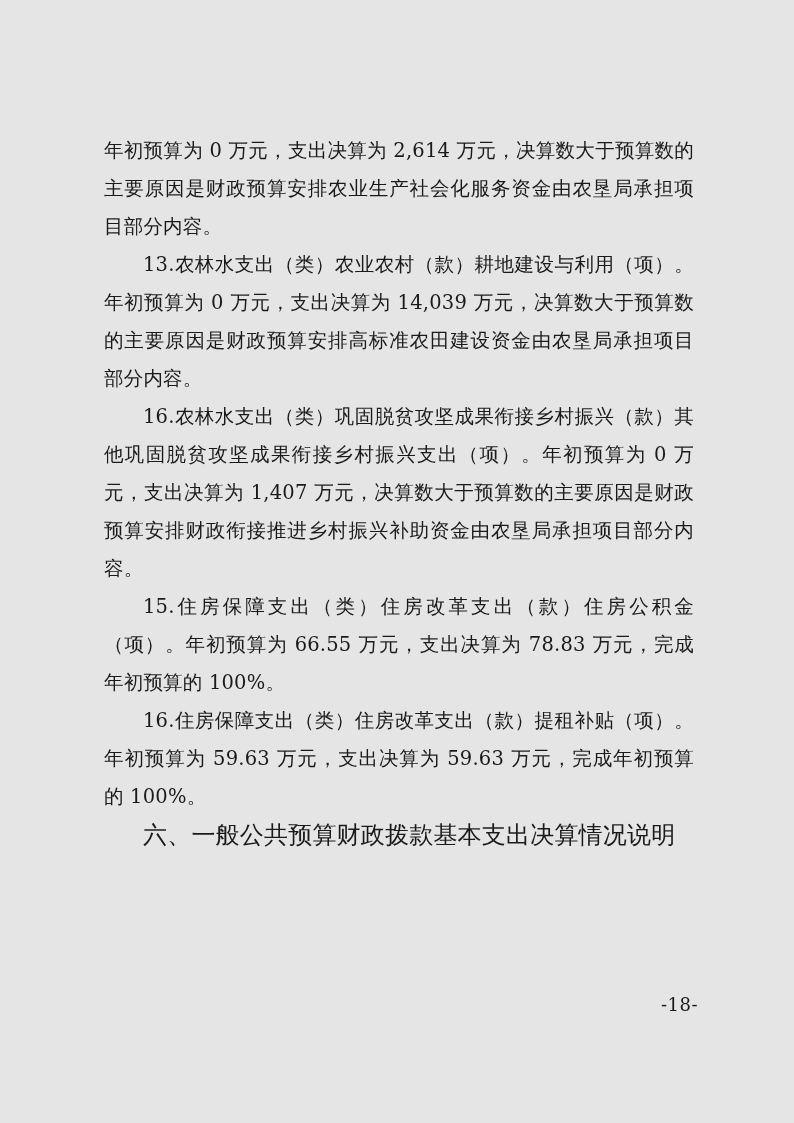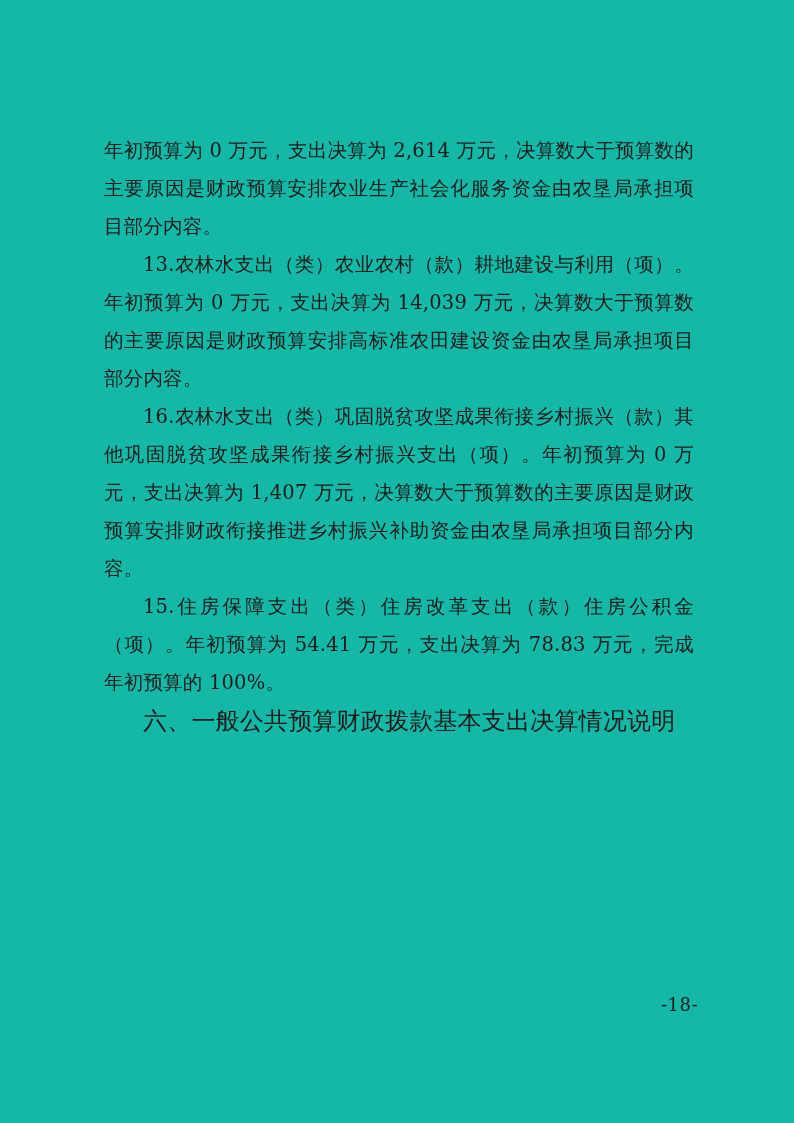--- a/index.html
+++ b/index.html
@@ -4,21 +4,21 @@
 <style>
   html, body {
     margin: 0;
     padding: 0;
     background: #ffffff;
   }
   .page {
     position: relative;
     width: 794px;
     height: 1123px;
-    background: #14b8a6;
+    background: #e5e5e5;
     margin: 0 auto;
     overflow: hidden;
     font-family: "DejaVu Serif", "Liberation Serif", serif;
     color: #1a1a1a;
   }
   .content {
     position: absolute;
     left: 104px;
     top: 132px;
     width: 590px;
@@ -69,23 +69,26 @@
 
     <p class="indent">
       <span class="bold">13.农林水支出（类）农业农村（款）耕地建设与利用（项）。</span><span>年初预算为 0 万元，支出决算为 14,039 万元，决算数大于预算数的主要原因是财政预算安排高标准农田建设资金由农垦局承担项目部分内容。</span>
     </p>
 
     <p class="indent">
       <span class="bold">16.农林水支出（类）巩固脱贫攻坚成果衔接乡村振兴（款）其他巩固脱贫攻坚成果衔接乡村振兴支出（项）。</span><span>年初预算为 0 万元，支出决算为 1,407 万元，决算数大于预算数的主要原因是财政预算安排财政衔接推进乡村振兴补助资金由农垦局承担项目部分内容。</span>
     </p>
 
     <p class="indent">
-      <span class="bold">15.住房保障支出（类）住房改革支出（款）住房公积金（项）。</span><span>年初预算为 54.41 万元，支出决算为 78.83 万元，完成年初预算的 100%。</span>
+      <span class="bold">15.住房保障支出（类）住房改革支出（款）住房公积金（项）。</span><span>年初预算为 66.55 万元，支出决算为 78.83 万元，完成年初预算的 100%。</span>
     </p>
 
+    <p class="indent">
+      <span class="bold">16.住房保障支出（类）住房改革支出（款）提租补贴（项）。</span><span>年初预算为 59.63 万元，支出决算为 59.63 万元，完成年初预算的 100%。</span>
+    </p>
 
     <p class="indent heading">
       <span>六、一般公共预算财政拨款基本支出决算情况说明</span>
     </p>
 
 
   </div>
 
   <div class="page-number">-18-</div>
 </div>

